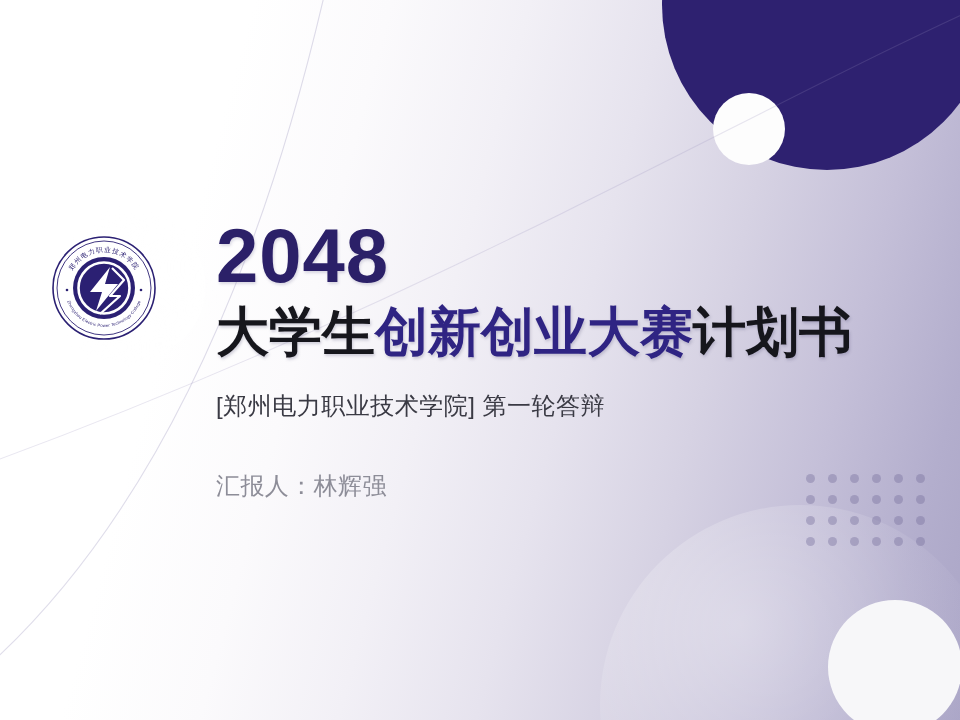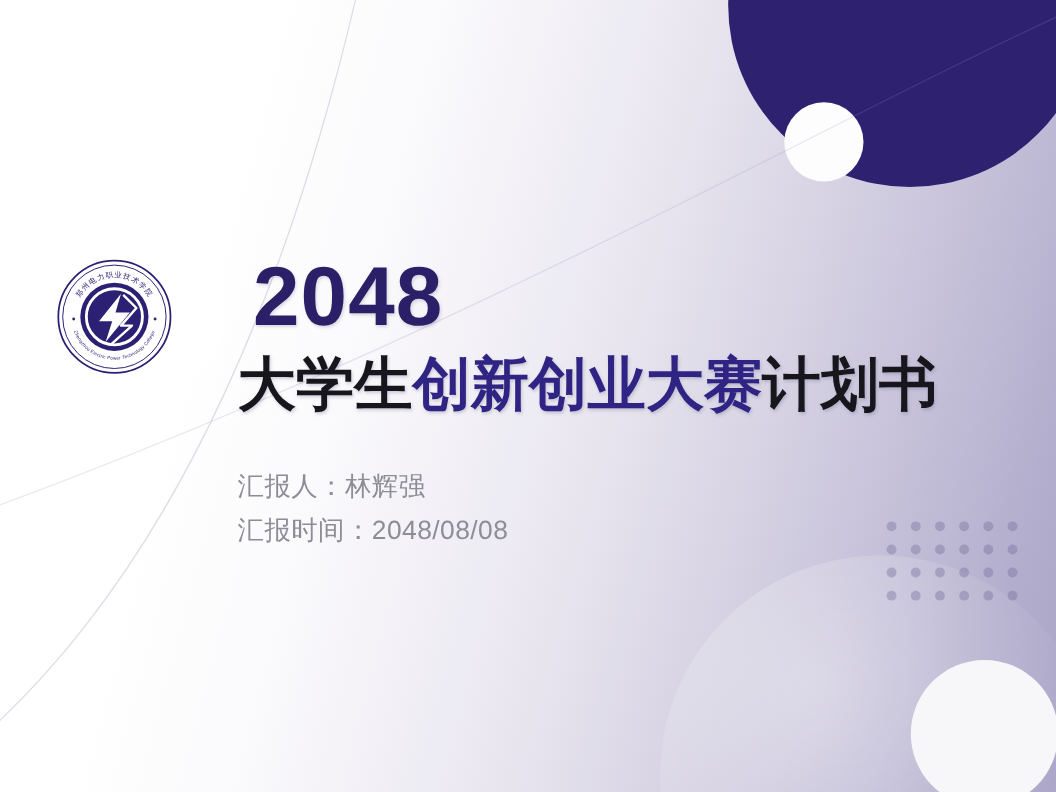--- a/index.html
+++ b/index.html
@@ -128,21 +128,21 @@
     top: 218px;
     width: 700px;
   }
 
   .year {
     font-size: 76px;
     font-weight: bold;
     line-height: 1;
     letter-spacing: 1px;
     color: #2b2068;
-    margin: 14px;
+    margin: 0;
     text-shadow: 1px 2px 3px rgba(90,85,130,0.22);
   }
 
   .headline {
     margin: 10px 0 0 0;
     font-size: 53px;
     font-weight: bold;
     line-height: 1.05;
     letter-spacing: 0px;
     white-space: nowrap;
@@ -252,21 +252,21 @@
   </div>
 
   <div class="content">
 
     <h1 class="year">2048</h1>
 
     <h2 class="headline">
       <span class="dark">大学生</span><span class="accent">创新创业大赛</span><span class="dark">计划书</span>
     </h2>
 
+    <p class="subtitle">[郑州电力职业技术学院] 第一轮答辩</p>
 
     <div class="meta">
       <p>汇报人：林辉强</p>
-      <p>汇报时间：2048/08/08</p>
     </div>
   </div>
 
 
 </div>
 
 </body></html>

